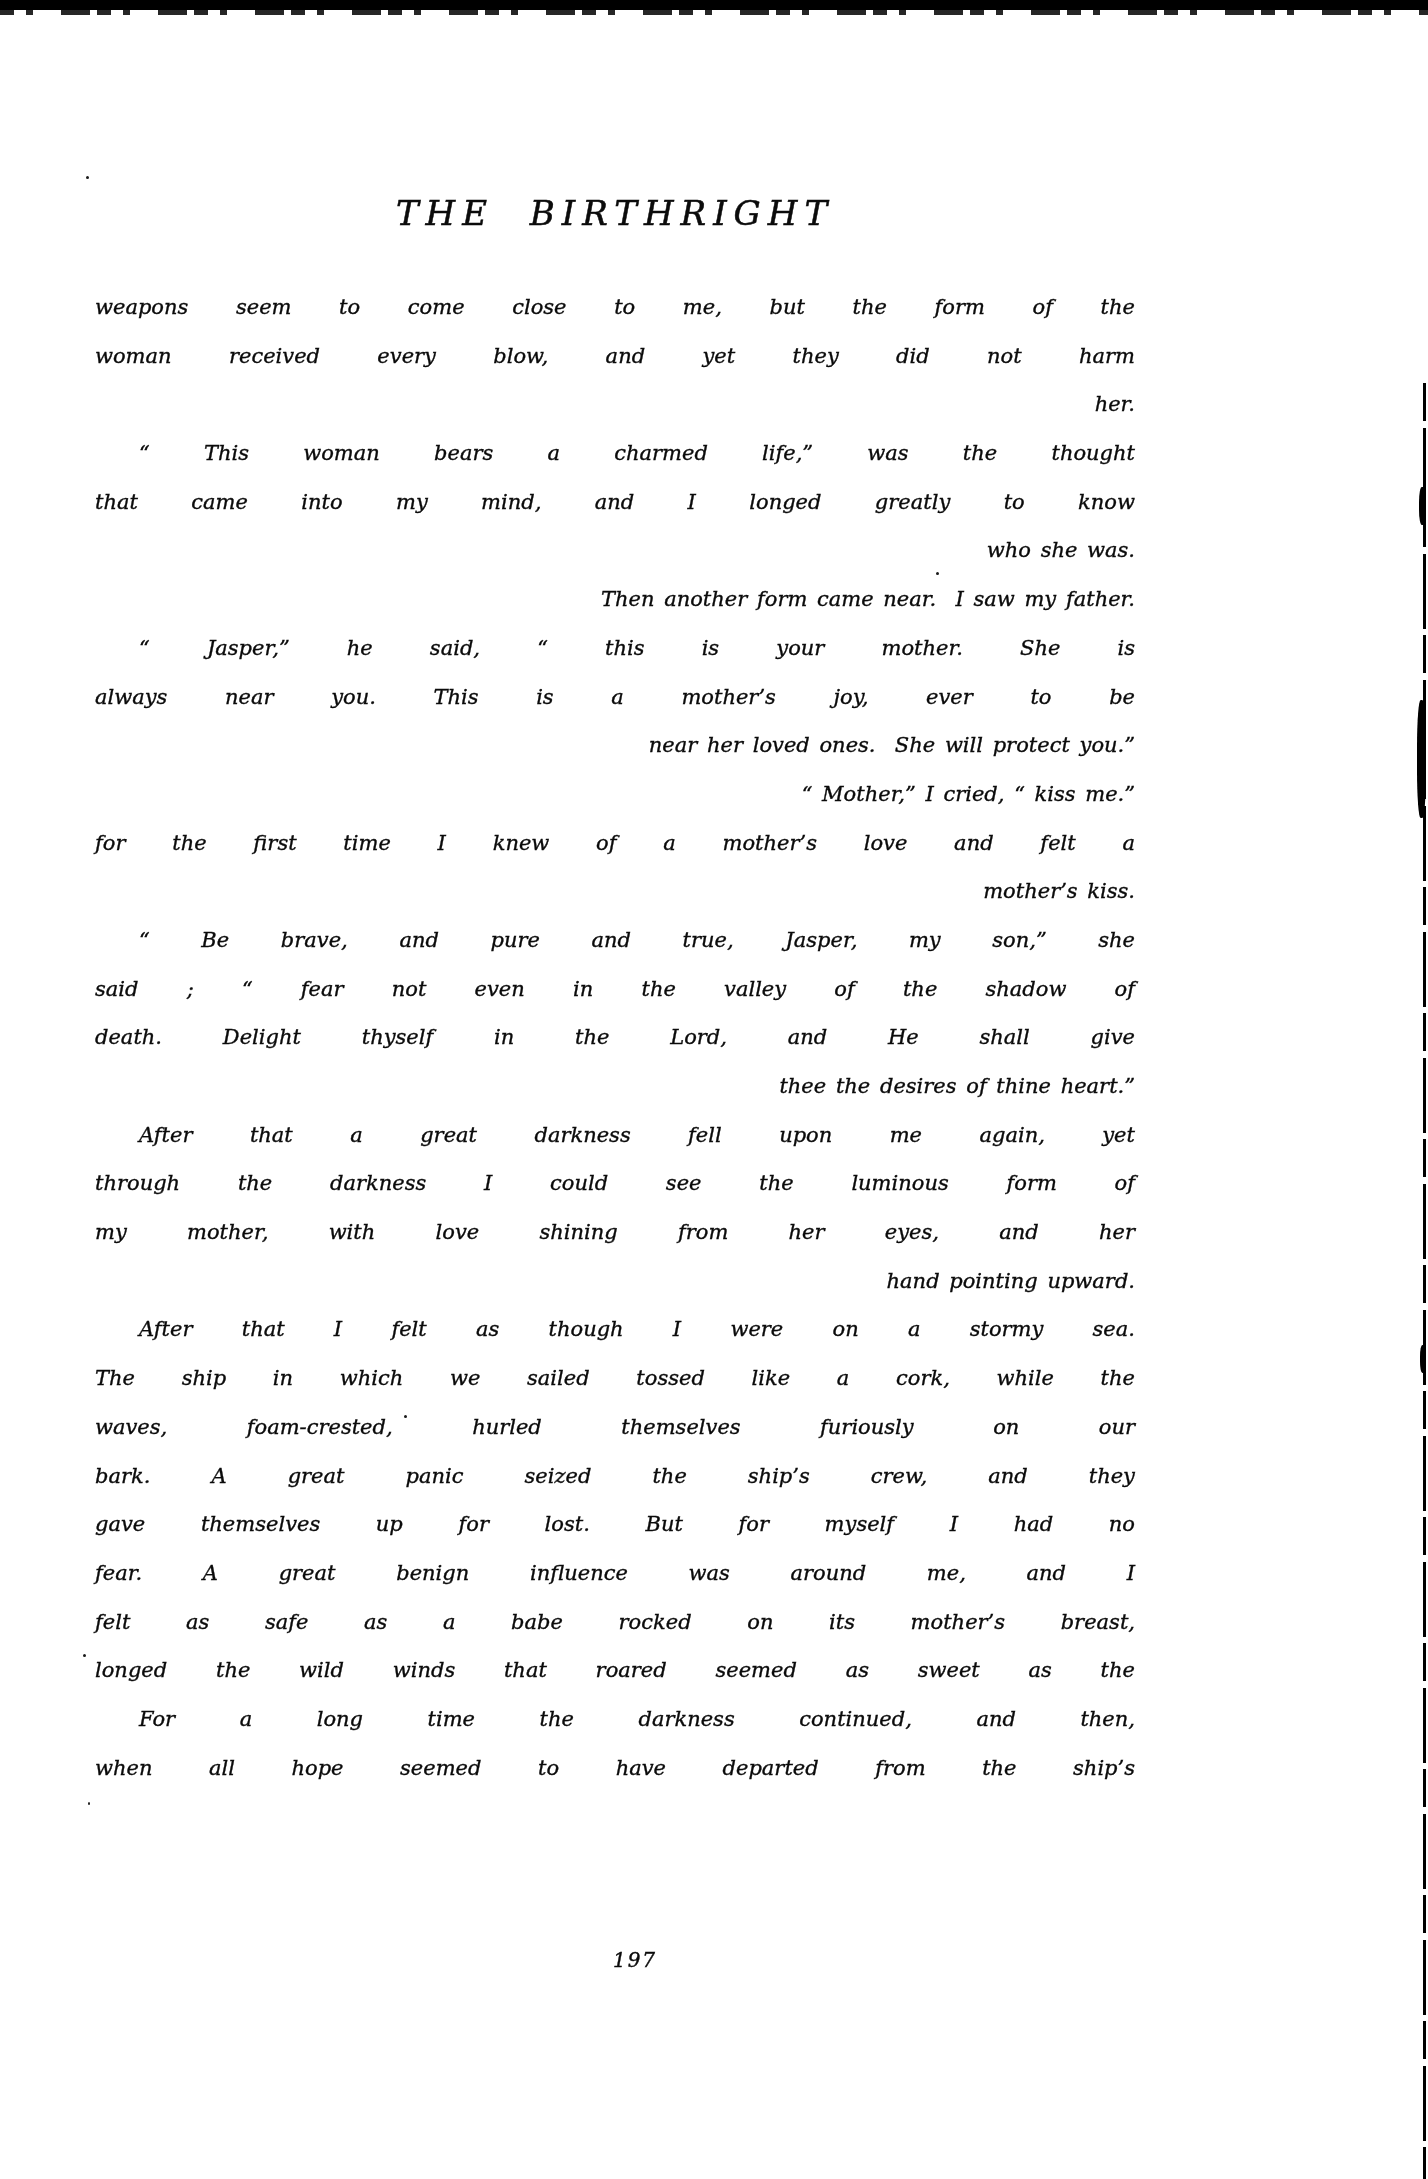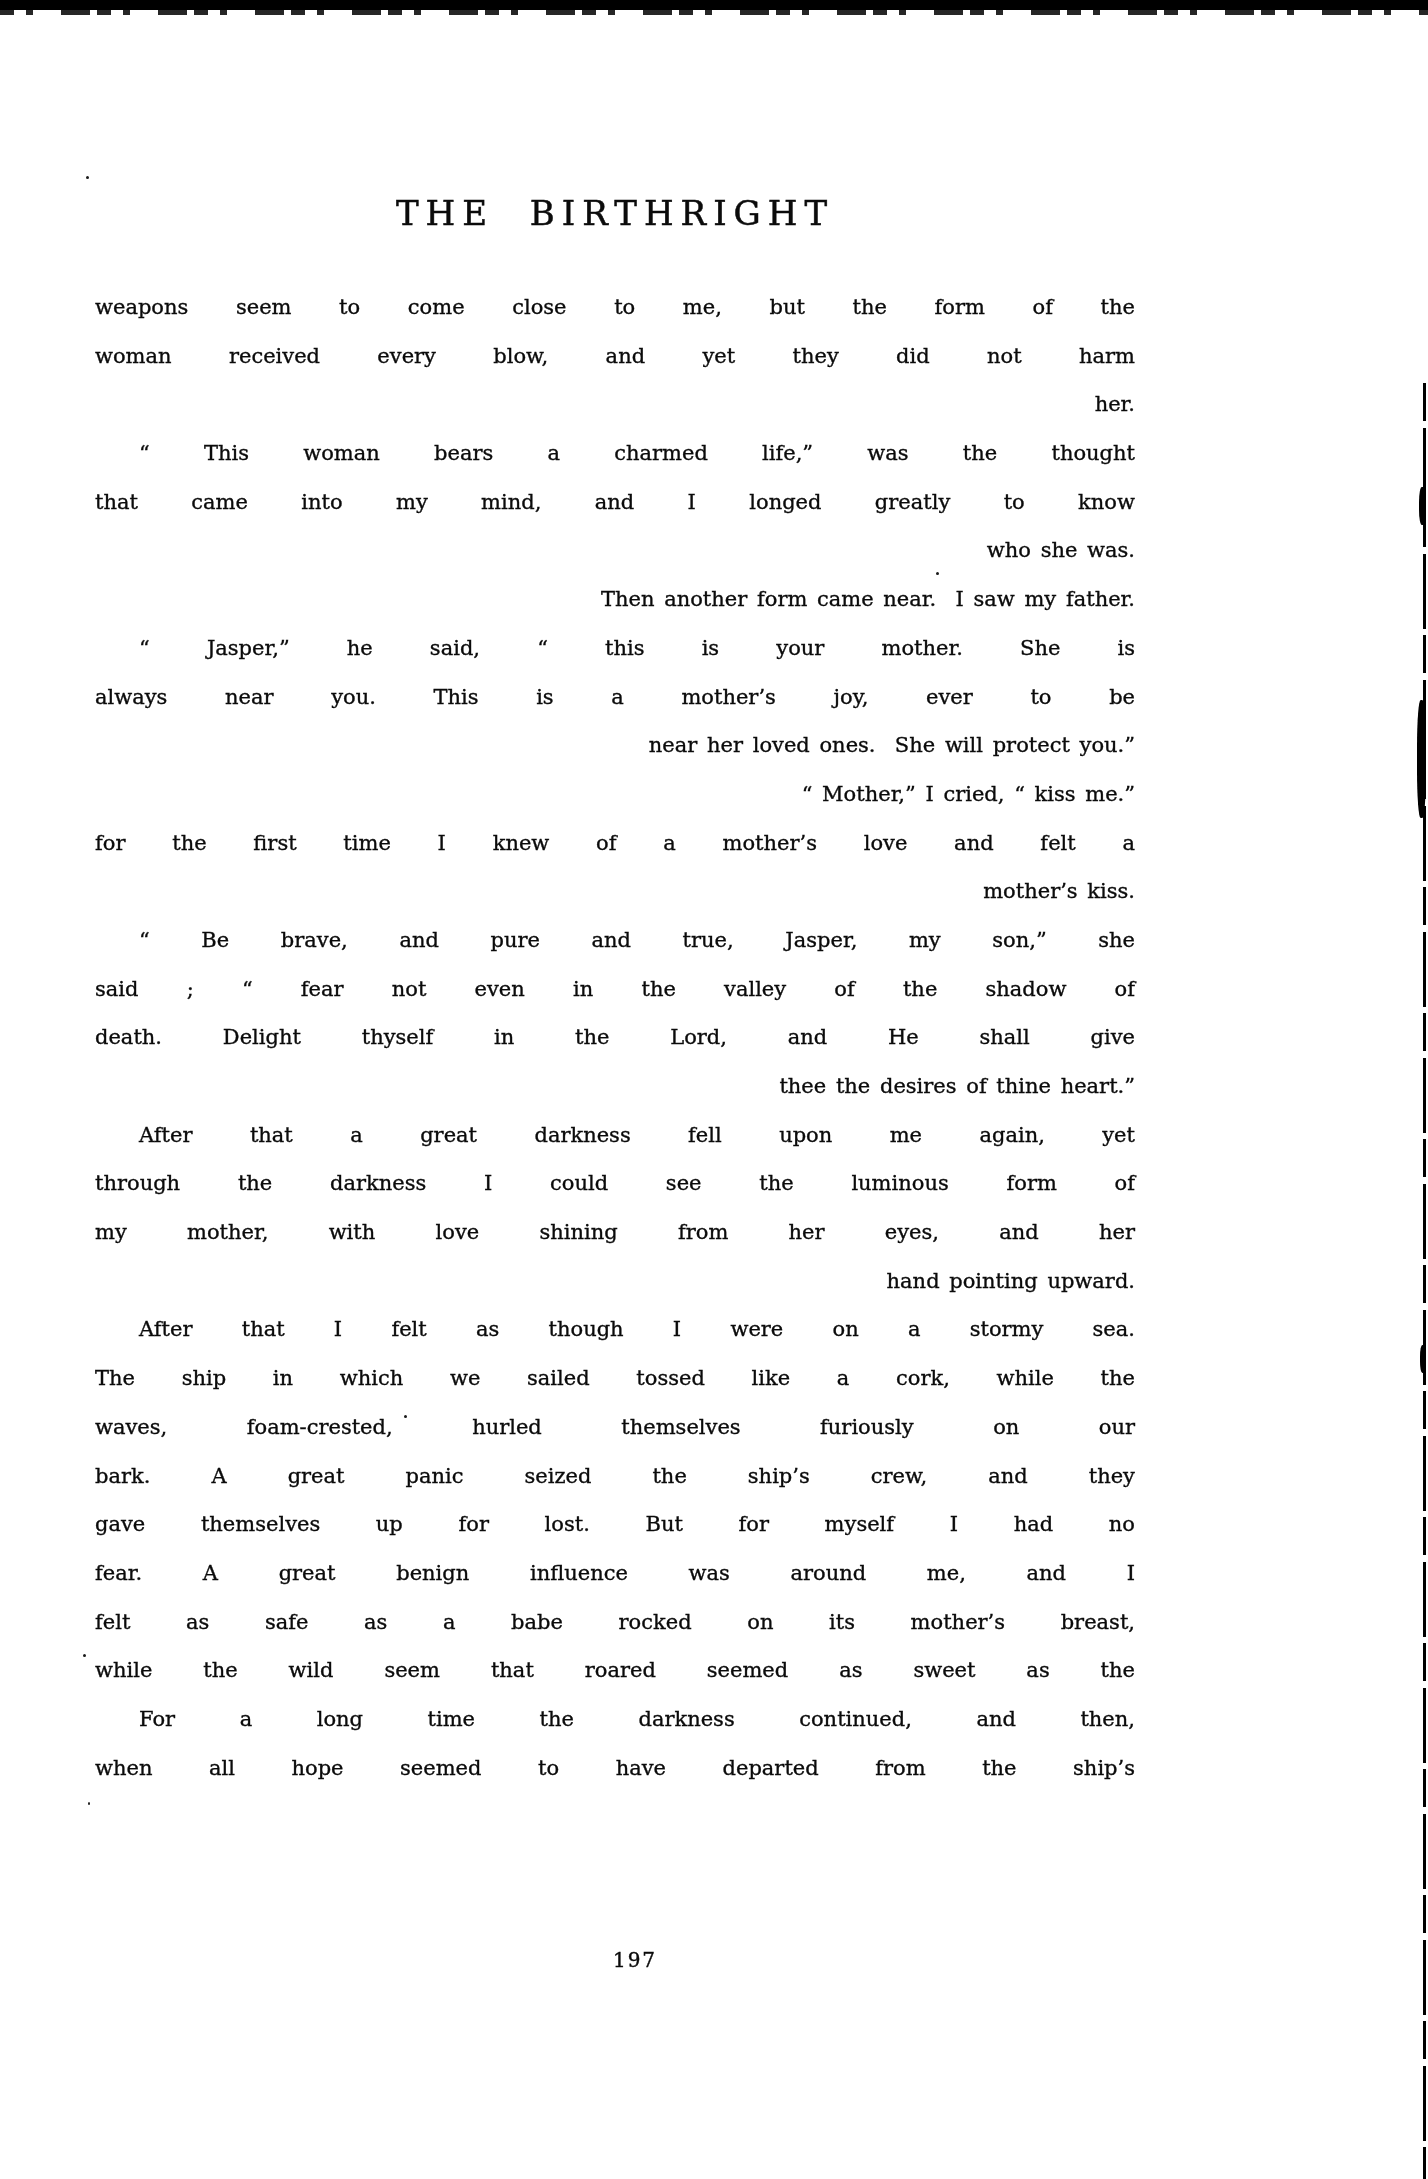--- a/index.html
+++ b/index.html
@@ -8,20 +8,21 @@
     background: #ffffff;
   }
   #page {
     position: relative;
     width: 1428px;
     height: 2179px;
     background: #ffffff;
     overflow: hidden;
     font-family: "DejaVu Serif", serif;
     color: #0b0b0b;
+    font-style: italic;
   }
   
   #top-bar {
     position: absolute;
     top: 0; left: 0;
     width: 1428px; height: 10px;
     background: #000;
   }
   #top-bar-ragged {
     position: absolute;
@@ -134,20 +135,20 @@
     <div class="line j">through the darkness I could see the luminous form of</div>
     <div class="line j">my mother, with love shining from her eyes, and her</div>
     <div class="line">hand pointing upward.</div>
     <div class="line i j">After that I felt as though I were on a stormy sea.</div>
     <div class="line j">The ship in which we sailed tossed like a cork, while the</div>
     <div class="line j">waves, foam-crested, hurled themselves furiously on our</div>
     <div class="line j">bark.  A great panic seized the ship’s crew, and they</div>
     <div class="line j">gave themselves up for lost.  But for myself I had no</div>
     <div class="line j">fear.  A great benign influence was around me, and I</div>
     <div class="line j">felt as safe as a babe rocked on its mother’s breast,</div>
-    <div class="line j">while the wild seem that roared seemed as sweet as the</div>
+    <div class="line j">longed the wild winds that roared seemed as sweet as the</div>
     <div class="line i j">For a long time the darkness continued, and then,</div>
     <div class="line j">when all hope seemed to have departed from the ship’s</div>
   </div>
 
   <div id="folio">197</div>
 
 </div>
 
 </body></html>

